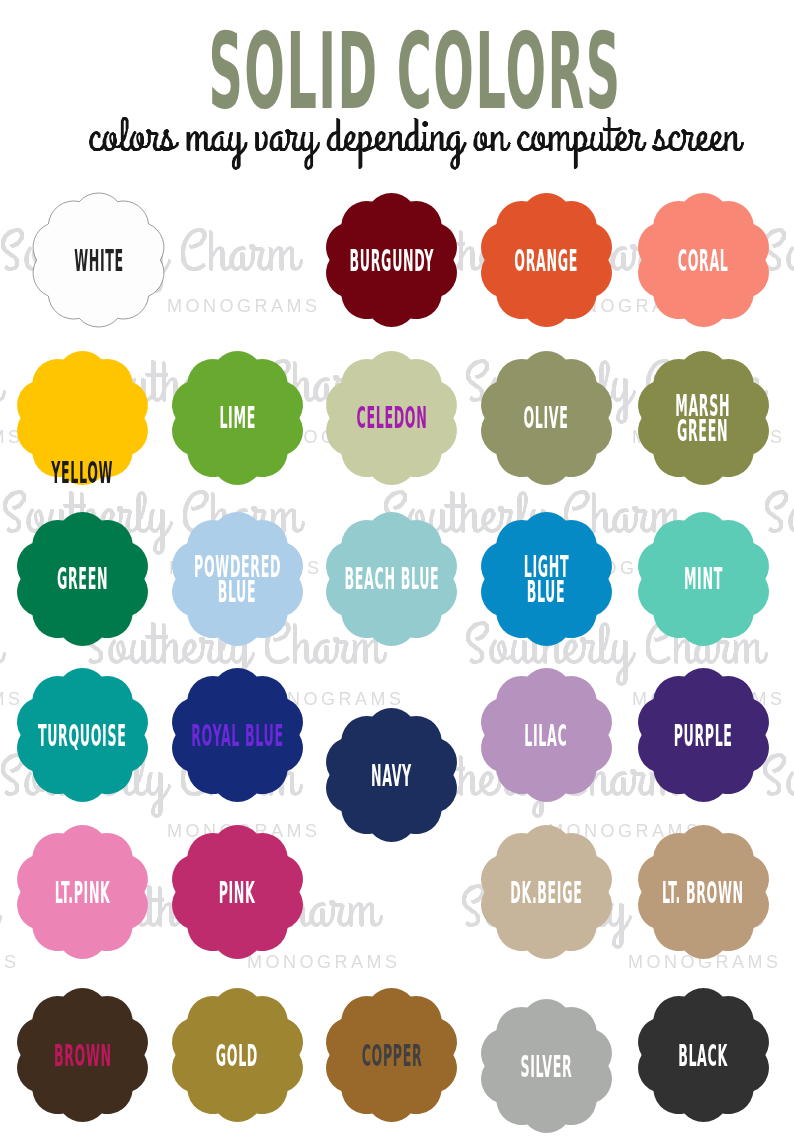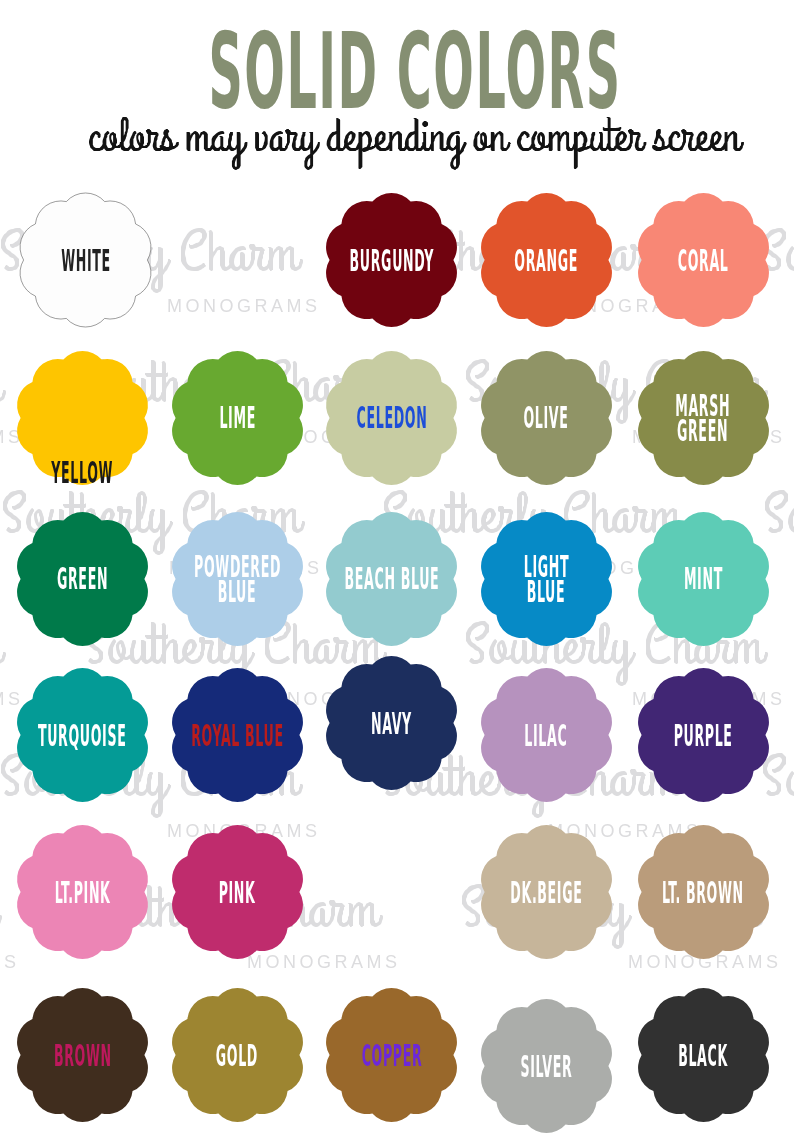--- a/index.html
+++ b/index.html
@@ -95,21 +95,21 @@
       <div class="wm-mono" style="left: -130px; top: 690px;">MONOGRAMS</div>
       <div class="wm-mono" style="left: 251px; top: 690px;">MONOGRAMS</div>
       <div class="wm-mono" style="left: 632px; top: 690px;">MONOGRAMS</div>
       <div class="wm-mono" style="left: 167px; top: 822px;">MONOGRAMS</div>
       <div class="wm-mono" style="left: 548px; top: 822px;">MONOGRAMS</div>
       <div class="wm-mono" style="left: -134px; top: 953px;">MONOGRAMS</div>
       <div class="wm-mono" style="left: 247px; top: 953px;">MONOGRAMS</div>
       <div class="wm-mono" style="left: 628px; top: 953px;">MONOGRAMS</div>
     </div>
   <div id="grid">
-      <div class="sw" style="left: 18px; top: 193px;">
+      <div class="sw" style="left: 31px; top: 193px;">
         <svg viewBox="0 0 100 100" preserveAspectRatio="none">
           <path d="M35.83,6.39 A18.89,18.89 0 0 1 64.17,6.39 A18.89,18.89 0 0 1 87.09,23.05 A18.89,18.89 0 0 1 95.85,50.00 A18.89,18.89 0 0 1 87.09,76.95 A18.89,18.89 0 0 1 64.17,93.61 A18.89,18.89 0 0 1 35.83,93.61 A18.89,18.89 0 0 1 12.91,76.95 A18.89,18.89 0 0 1 4.15,50.00 A18.89,18.89 0 0 1 12.91,23.05 A18.89,18.89 0 0 1 35.83,6.39 Z" fill="#FDFDFD" stroke="#3a3a3a" stroke-width="0.5" vector-effect="non-scaling-stroke"></path>
         </svg>
         <div class="sw-label" style="color: rgb(34, 34, 34);">
           <span class="ln"><i>WHITE</i></span>
         </div>
       </div>
       <div class="sw" style="left: 324.1px; top: 193px;">
         <svg viewBox="0 0 100 100" preserveAspectRatio="none">
           <path d="M35.83,6.39 A18.89,18.89 0 0 1 64.17,6.39 A18.89,18.89 0 0 1 87.09,23.05 A18.89,18.89 0 0 1 95.85,50.00 A18.89,18.89 0 0 1 87.09,76.95 A18.89,18.89 0 0 1 64.17,93.61 A18.89,18.89 0 0 1 35.83,93.61 A18.89,18.89 0 0 1 12.91,76.95 A18.89,18.89 0 0 1 4.15,50.00 A18.89,18.89 0 0 1 12.91,23.05 A18.89,18.89 0 0 1 35.83,6.39 Z" fill="#70030F"></path>
@@ -147,21 +147,21 @@
           <path d="M35.83,6.39 A18.89,18.89 0 0 1 64.17,6.39 A18.89,18.89 0 0 1 87.09,23.05 A18.89,18.89 0 0 1 95.85,50.00 A18.89,18.89 0 0 1 87.09,76.95 A18.89,18.89 0 0 1 64.17,93.61 A18.89,18.89 0 0 1 35.83,93.61 A18.89,18.89 0 0 1 12.91,76.95 A18.89,18.89 0 0 1 4.15,50.00 A18.89,18.89 0 0 1 12.91,23.05 A18.89,18.89 0 0 1 35.83,6.39 Z" fill="#68A930"></path>
         </svg>
         <div class="sw-label" style="color: rgb(255, 255, 255);">
           <span class="ln"><i>LIME</i></span>
         </div>
       </div>
       <div class="sw" style="left: 324.1px; top: 350.5px;">
         <svg viewBox="0 0 100 100" preserveAspectRatio="none">
           <path d="M35.83,6.39 A18.89,18.89 0 0 1 64.17,6.39 A18.89,18.89 0 0 1 87.09,23.05 A18.89,18.89 0 0 1 95.85,50.00 A18.89,18.89 0 0 1 87.09,76.95 A18.89,18.89 0 0 1 64.17,93.61 A18.89,18.89 0 0 1 35.83,93.61 A18.89,18.89 0 0 1 12.91,76.95 A18.89,18.89 0 0 1 4.15,50.00 A18.89,18.89 0 0 1 12.91,23.05 A18.89,18.89 0 0 1 35.83,6.39 Z" fill="#C7CCA2"></path>
         </svg>
-        <div class="sw-label" style="color: #1d4ed8; align-items: center;">
+        <div class="sw-label" style="color: #a21caf; align-items: center;">
           <span class="ln"><i>CELEDON</i></span>
         </div>
       </div>
       <div class="sw" style="left: 478.6px; top: 350.5px;">
         <svg viewBox="0 0 100 100" preserveAspectRatio="none">
           <path d="M35.83,6.39 A18.89,18.89 0 0 1 64.17,6.39 A18.89,18.89 0 0 1 87.09,23.05 A18.89,18.89 0 0 1 95.85,50.00 A18.89,18.89 0 0 1 87.09,76.95 A18.89,18.89 0 0 1 64.17,93.61 A18.89,18.89 0 0 1 35.83,93.61 A18.89,18.89 0 0 1 12.91,76.95 A18.89,18.89 0 0 1 4.15,50.00 A18.89,18.89 0 0 1 12.91,23.05 A18.89,18.89 0 0 1 35.83,6.39 Z" fill="#909466"></path>
         </svg>
         <div class="sw-label" style="color: rgb(255, 255, 255);">
           <span class="ln"><i>OLIVE</i></span>
         </div>
@@ -222,25 +222,25 @@
           <path d="M35.83,6.39 A18.89,18.89 0 0 1 64.17,6.39 A18.89,18.89 0 0 1 87.09,23.05 A18.89,18.89 0 0 1 95.85,50.00 A18.89,18.89 0 0 1 87.09,76.95 A18.89,18.89 0 0 1 64.17,93.61 A18.89,18.89 0 0 1 35.83,93.61 A18.89,18.89 0 0 1 12.91,76.95 A18.89,18.89 0 0 1 4.15,50.00 A18.89,18.89 0 0 1 12.91,23.05 A18.89,18.89 0 0 1 35.83,6.39 Z" fill="#049B96"></path>
         </svg>
         <div class="sw-label" style="color: rgb(255, 255, 255);">
           <span class="ln"><i>TURQUOISE</i></span>
         </div>
       </div>
       <div class="sw" style="left: 169.7px; top: 668.3px;">
         <svg viewBox="0 0 100 100" preserveAspectRatio="none">
           <path d="M35.83,6.39 A18.89,18.89 0 0 1 64.17,6.39 A18.89,18.89 0 0 1 87.09,23.05 A18.89,18.89 0 0 1 95.85,50.00 A18.89,18.89 0 0 1 87.09,76.95 A18.89,18.89 0 0 1 64.17,93.61 A18.89,18.89 0 0 1 35.83,93.61 A18.89,18.89 0 0 1 12.91,76.95 A18.89,18.89 0 0 1 4.15,50.00 A18.89,18.89 0 0 1 12.91,23.05 A18.89,18.89 0 0 1 35.83,6.39 Z" fill="#152A79"></path>
         </svg>
-        <div class="sw-label" style="color: #b91c1c;">
+        <div class="sw-label" style="color: #6d28d9;">
           <span class="ln"><i>ROYAL BLUE</i></span>
         </div>
       </div>
-      <div class="sw" style="left: 324.1px; top: 656px;">
+      <div class="sw" style="left: 324.1px; top: 708px;">
         <svg viewBox="0 0 100 100" preserveAspectRatio="none">
           <path d="M35.83,6.39 A18.89,18.89 0 0 1 64.17,6.39 A18.89,18.89 0 0 1 87.09,23.05 A18.89,18.89 0 0 1 95.85,50.00 A18.89,18.89 0 0 1 87.09,76.95 A18.89,18.89 0 0 1 64.17,93.61 A18.89,18.89 0 0 1 35.83,93.61 A18.89,18.89 0 0 1 12.91,76.95 A18.89,18.89 0 0 1 4.15,50.00 A18.89,18.89 0 0 1 12.91,23.05 A18.89,18.89 0 0 1 35.83,6.39 Z" fill="#1C2E5E"></path>
         </svg>
         <div class="sw-label" style="color: rgb(255, 255, 255);">
           <span class="ln"><i>NAVY</i></span>
         </div>
       </div>
       <div class="sw" style="left: 635.5px; top: 668.3px;">
         <svg viewBox="0 0 100 100" preserveAspectRatio="none">
           <path d="M35.83,6.39 A18.89,18.89 0 0 1 64.17,6.39 A18.89,18.89 0 0 1 87.09,23.05 A18.89,18.89 0 0 1 95.85,50.00 A18.89,18.89 0 0 1 87.09,76.95 A18.89,18.89 0 0 1 64.17,93.61 A18.89,18.89 0 0 1 35.83,93.61 A18.89,18.89 0 0 1 12.91,76.95 A18.89,18.89 0 0 1 4.15,50.00 A18.89,18.89 0 0 1 12.91,23.05 A18.89,18.89 0 0 1 35.83,6.39 Z" fill="#412674"></path>
@@ -302,21 +302,21 @@
           <path d="M35.83,6.39 A18.89,18.89 0 0 1 64.17,6.39 A18.89,18.89 0 0 1 87.09,23.05 A18.89,18.89 0 0 1 95.85,50.00 A18.89,18.89 0 0 1 87.09,76.95 A18.89,18.89 0 0 1 64.17,93.61 A18.89,18.89 0 0 1 35.83,93.61 A18.89,18.89 0 0 1 12.91,76.95 A18.89,18.89 0 0 1 4.15,50.00 A18.89,18.89 0 0 1 12.91,23.05 A18.89,18.89 0 0 1 35.83,6.39 Z" fill="#9D8531"></path>
         </svg>
         <div class="sw-label" style="color: rgb(255, 255, 255);">
           <span class="ln"><i>GOLD</i></span>
         </div>
       </div>
       <div class="sw" style="left: 324.1px; top: 988.3px;">
         <svg viewBox="0 0 100 100" preserveAspectRatio="none">
           <path d="M35.83,6.39 A18.89,18.89 0 0 1 64.17,6.39 A18.89,18.89 0 0 1 87.09,23.05 A18.89,18.89 0 0 1 95.85,50.00 A18.89,18.89 0 0 1 87.09,76.95 A18.89,18.89 0 0 1 64.17,93.61 A18.89,18.89 0 0 1 35.83,93.61 A18.89,18.89 0 0 1 12.91,76.95 A18.89,18.89 0 0 1 4.15,50.00 A18.89,18.89 0 0 1 12.91,23.05 A18.89,18.89 0 0 1 35.83,6.39 Z" fill="#99682B"></path>
         </svg>
-        <div class="sw-label" style="color: #6d28d9; text-decoration: underline;">
+        <div class="sw-label" style="color: #404040; text-decoration: underline;">
           <span class="ln"><i>COPPER</i></span>
         </div>
       </div>
       <div class="sw" style="left: 478.6px; top: 999px; text-decoration: underline;">
         <svg viewBox="0 0 100 100" preserveAspectRatio="none">
           <path d="M35.83,6.39 A18.89,18.89 0 0 1 64.17,6.39 A18.89,18.89 0 0 1 87.09,23.05 A18.89,18.89 0 0 1 95.85,50.00 A18.89,18.89 0 0 1 87.09,76.95 A18.89,18.89 0 0 1 64.17,93.61 A18.89,18.89 0 0 1 35.83,93.61 A18.89,18.89 0 0 1 12.91,76.95 A18.89,18.89 0 0 1 4.15,50.00 A18.89,18.89 0 0 1 12.91,23.05 A18.89,18.89 0 0 1 35.83,6.39 Z" fill="#ABADAA"></path>
         </svg>
         <div class="sw-label" style="color: rgb(255, 255, 255);">
           <span class="ln"><i>SILVER</i></span>
         </div>

